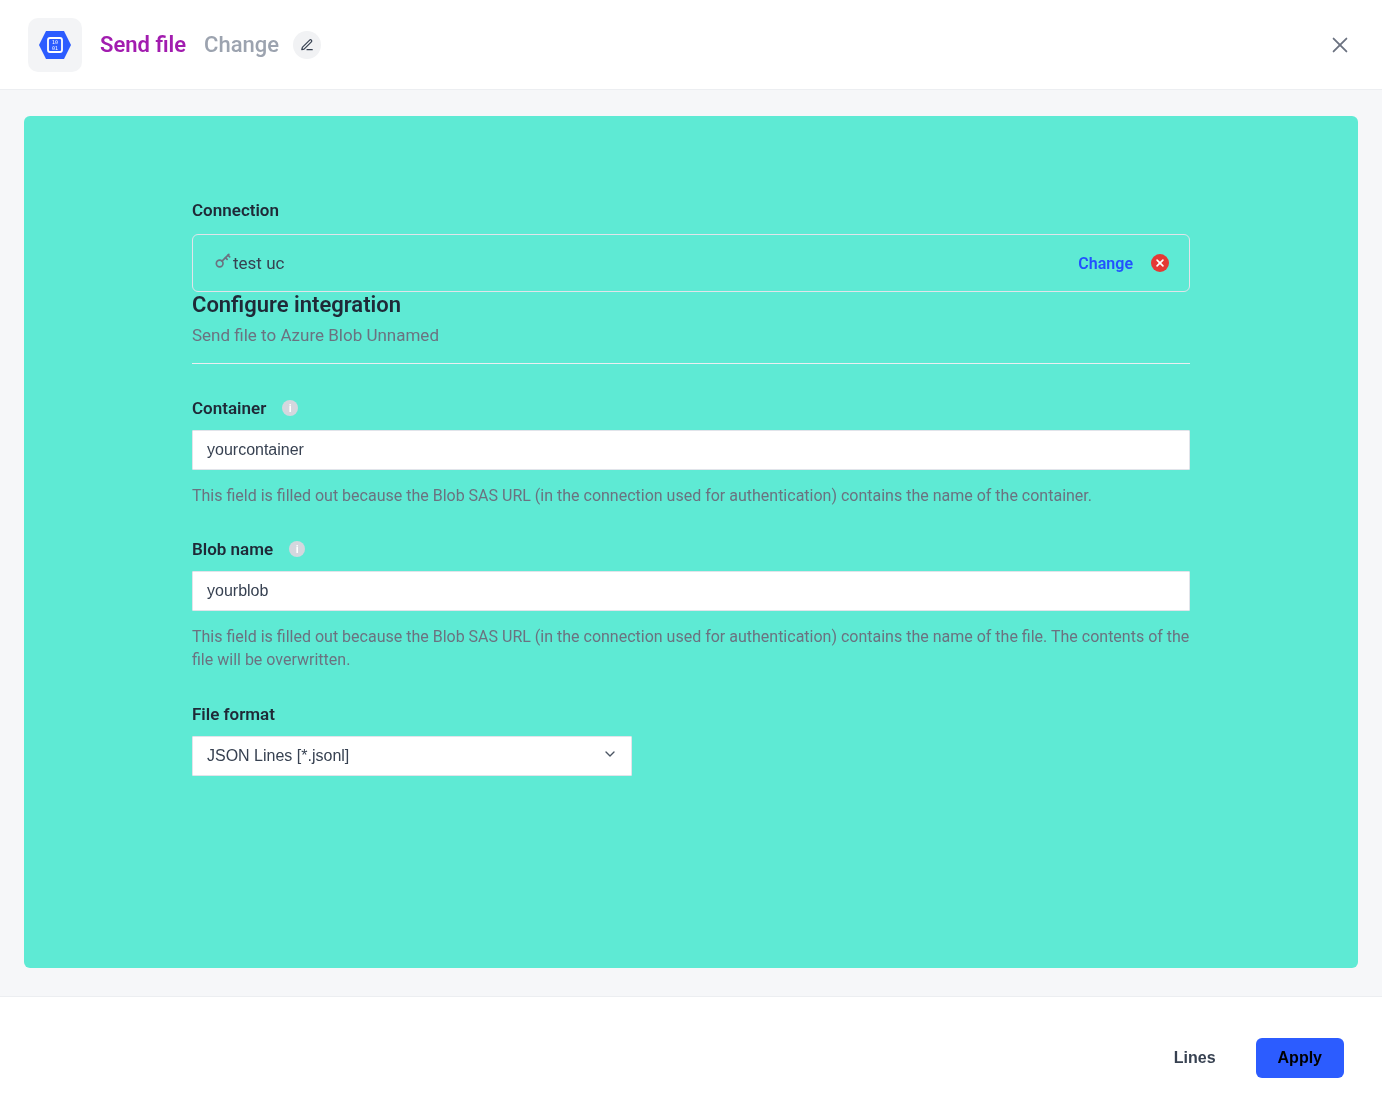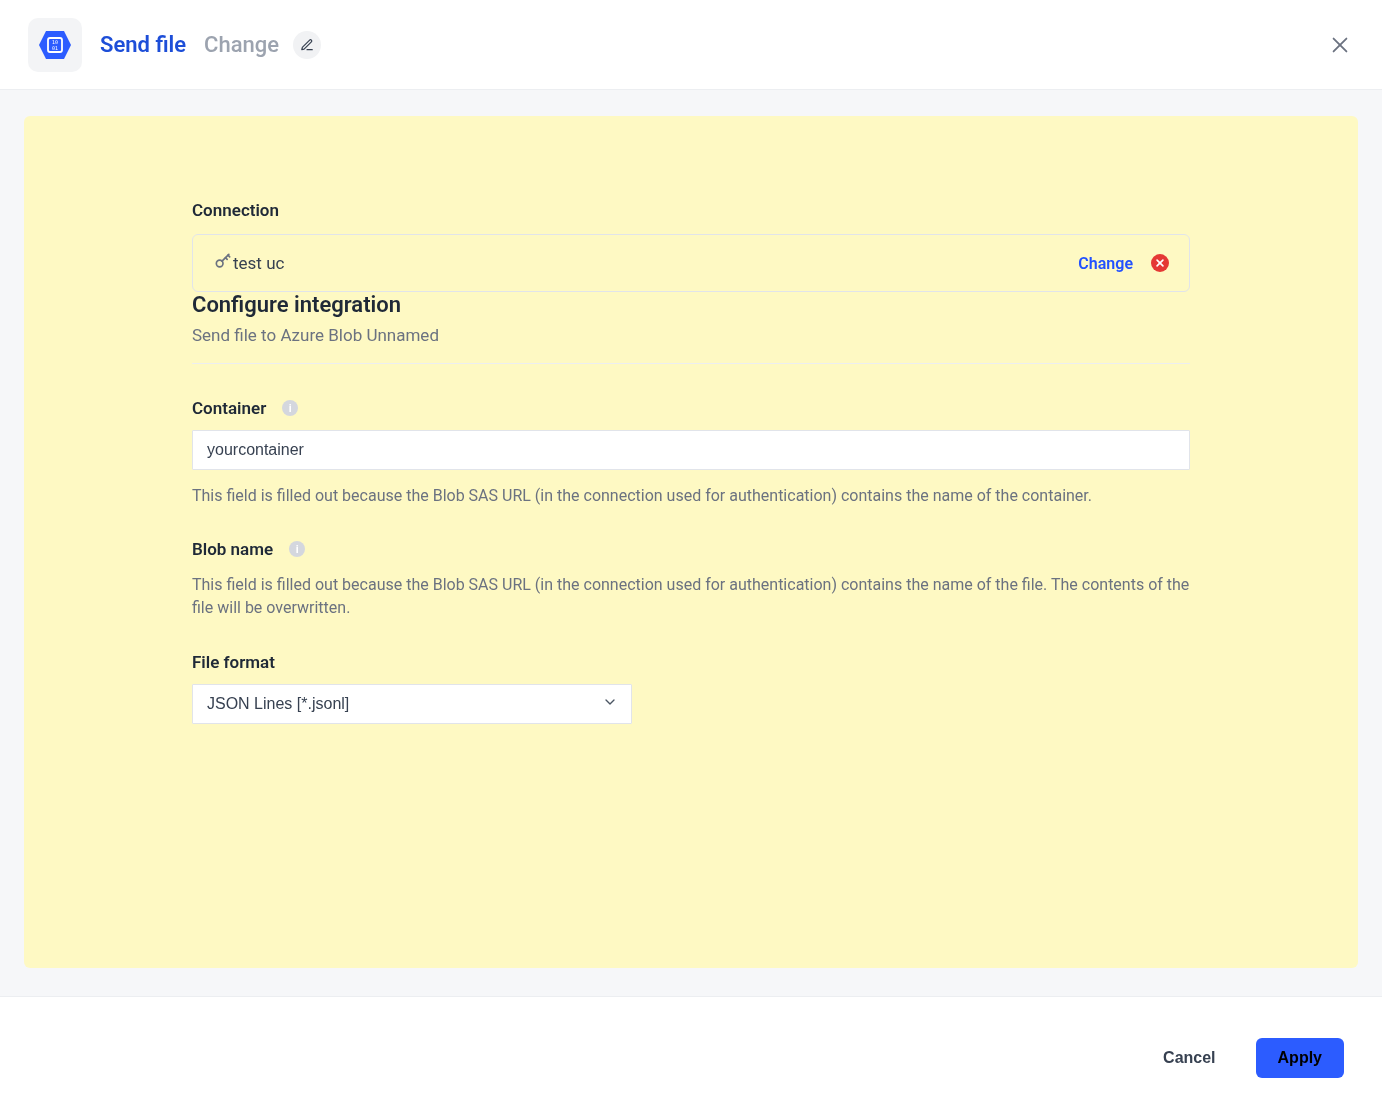--- a/index.html
+++ b/index.html
@@ -29,21 +29,21 @@
     display: flex; align-items: center; justify-content: center;
     margin-right: 18px;
   }
   .hexagon {
     width: 36px; height: 36px;
     display:flex; align-items:center; justify-content:center;
   }
   .header-title {
     font-size: 22px;
     font-weight: 600;
-    color: #1d4ed8;
+    color: #a21caf;
     margin-right: 18px;
   }
   .header-subtitle {
     font-size: 22px;
     font-weight: 500;
     color: #9ca3af;
     margin-right: 14px;
   }
   .edit-btn {
     width: 28px; height: 28px;
@@ -59,21 +59,21 @@
     cursor:pointer;
     color:#6b7280;
   }
 
   
   .card {
     position: absolute;
     left: 24px; right: 24px;
     top: 116px;
     bottom: 150px;
-    background: #fef9c3;
+    background: #5eead4;
     border-radius: 6px;
     padding: 84px 168px 40px 168px;
     overflow: auto;
   }
 
   .section-label {
     font-size: 17px;
     font-weight: 600;
     color: #1f2937;
     margin-bottom: 14px;
@@ -280,33 +280,34 @@
     <span class="info-dot">i</span>
   </div>
   <input class="text-input" value="yourcontainer" style="">
   <div class="help-text">This field is filled out because the Blob SAS URL (in the connection used for authentication) contains the name of the container.</div>
 
   
   <div class="field-label-row">
     <span class="field-label">Blob name</span>
     <span class="info-dot">i</span>
   </div>
+  <input class="text-input" value="yourblob" style="">
   <div class="help-text">This field is filled out because the Blob SAS URL (in the connection used for authentication) contains the name of the file. The contents of the file will be overwritten.</div>
 
   
   <div class="field-label-row">
     <span class="field-label">File format</span>
   </div>
   <div class="select-wrap">
     <input class="select-input" readonly="" value="JSON Lines [*.jsonl]" style="">
     <span class="select-chevron">
       <svg width="16" height="16" viewBox="0 0 24 24" fill="none" stroke="#4b5563" stroke-width="2" stroke-linecap="round" stroke-linejoin="round">
         <polyline points="6 9 12 15 18 9"></polyline>
       </svg>
     </span>
   </div>
 
 </div>
 
 <div class="footer">
-  <button class="btn btn-cancel">Cancel</button>
+  <button class="btn btn-cancel">Lines</button>
   <button class="btn btn-apply">Apply</button>
 </div>
 
 </body></html>

